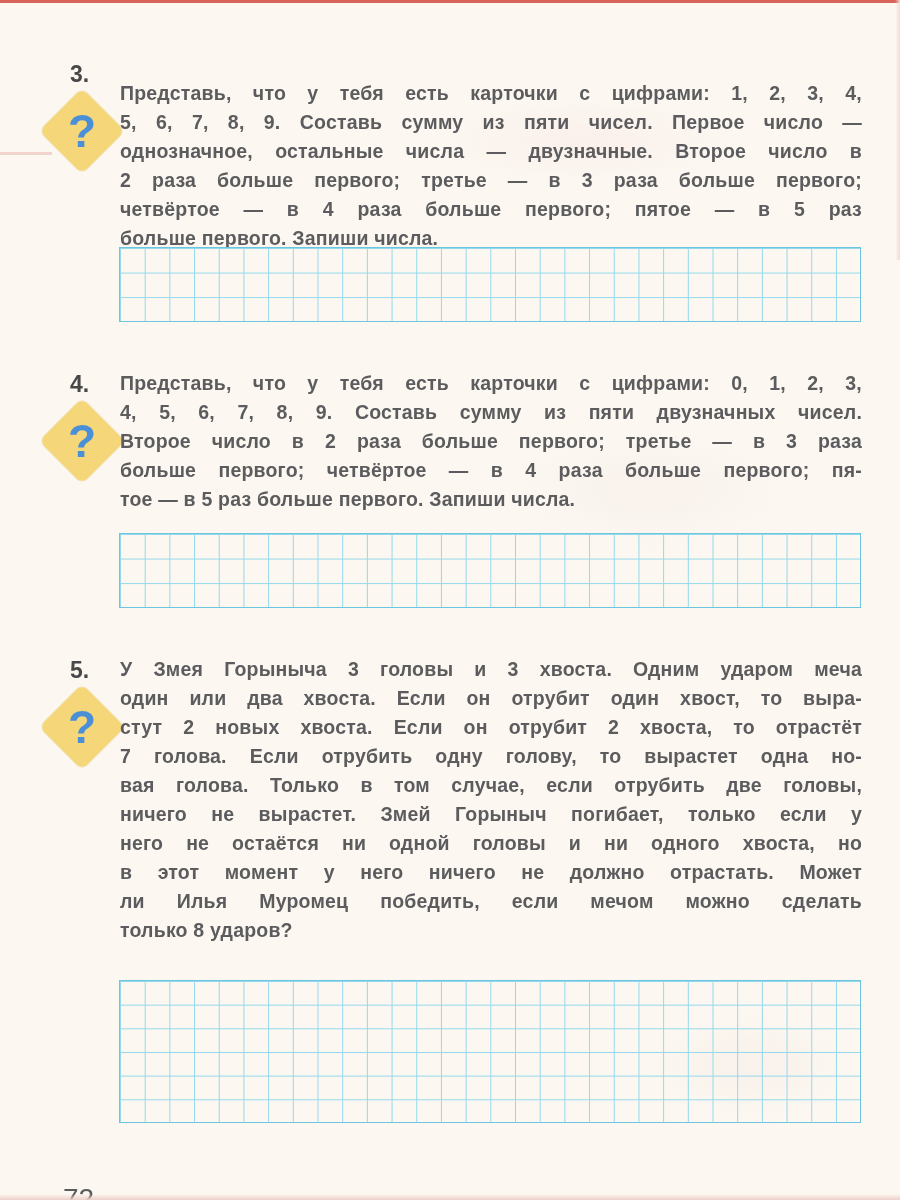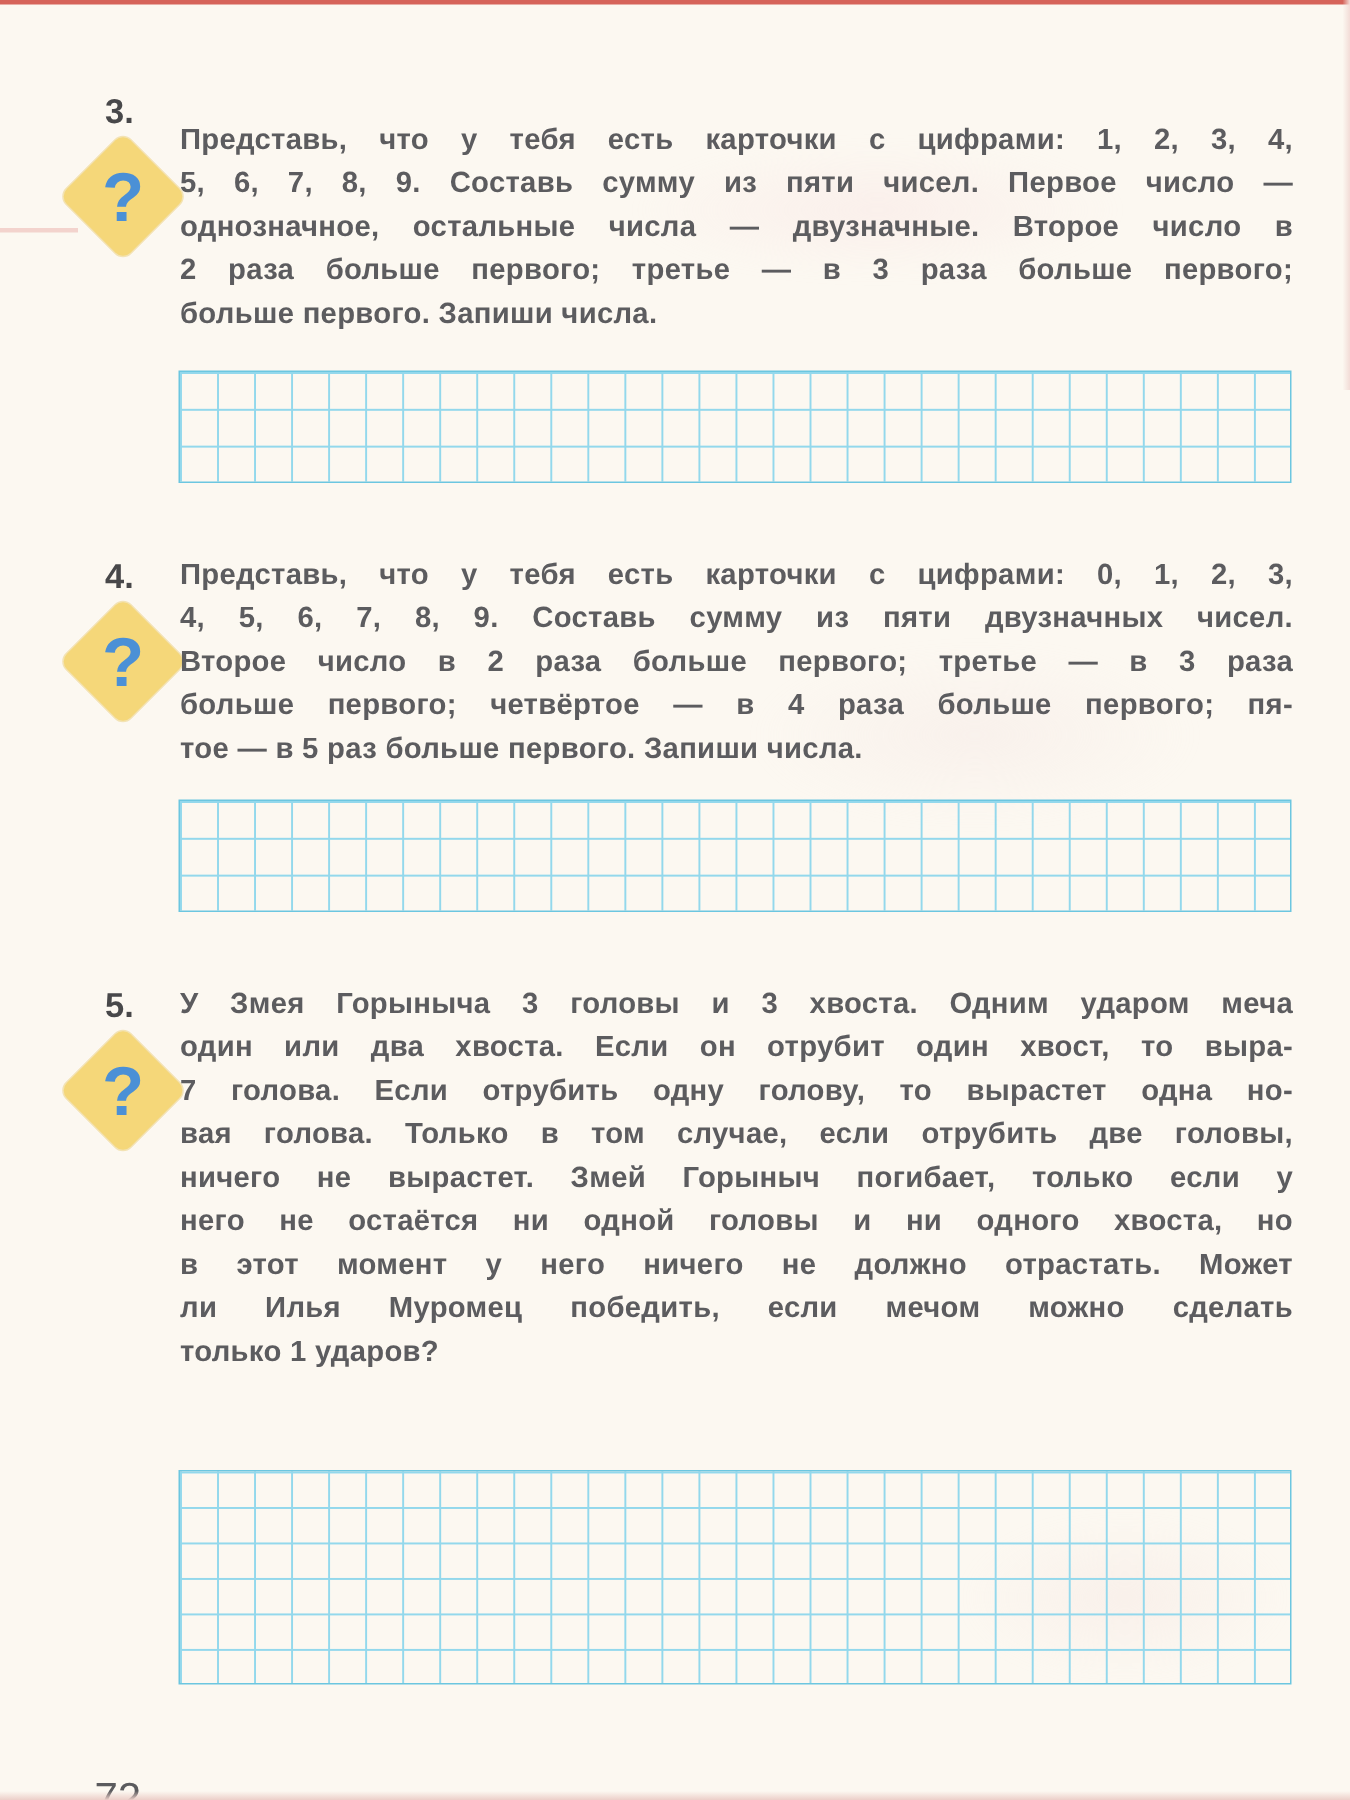--- a/index.html
+++ b/index.html
@@ -75,20 +75,21 @@
 
   <div class="problem-num" style="top:61px;">3.</div>
   <div class="diamond" style="top:101px;">
     <span class="q">?</span>
   </div>
   <div class="problem-text" style="top:59px;margin-top:20px;">
       <div class="line">Представь, что у тебя есть карточки с цифрами: 1, 2, 3, 4,</div>
       <div class="line">5, 6, 7, 8, 9. Составь сумму из пяти чисел. Первое число —</div>
       <div class="line">однозначное, остальные числа — двузначные. Второе число в</div>
       <div class="line">2 раза больше первого; третье — в 3 раза больше первого;</div>
+      <div class="line">четвёртое — в 4 раза больше первого; пятое — в 5 раз</div>
       <div class="line last">больше первого. Запиши числа.</div>
     </div>
   <div class="answer-grid grid-a" style="top:247px;"></div>
 
   <div class="problem-num" style="top:371px;">4.</div>
   <div class="diamond" style="top:411px;">
     <span class="q">?</span>
   </div>
   <div class="problem-text" style="top:369px;">
       <div class="line">Представь, что у тебя есть карточки с цифрами: 0, 1, 2, 3,</div>
@@ -99,26 +100,27 @@
     </div>
   <div class="answer-grid grid-b" style="top:533px;"></div>
 
   <div class="problem-num" style="top:657px;">5.</div>
   <div class="diamond" style="top:697px;">
     <span class="q">?</span>
   </div>
   <div class="problem-text" style="top:655px;">
       <div class="line">У Змея Горыныча 3 головы и 3 хвоста. Одним ударом меча</div>
       <div class="line">один или два хвоста. Если он отрубит один хвост, то выра-</div>
+      <div class="line">стут 2 новых хвоста. Если он отрубит 2 хвоста, то отрастёт</div>
       <div class="line">7 голова. Если отрубить одну голову, то вырастет одна но-</div>
       <div class="line">вая голова. Только в том случае, если отрубить две головы,</div>
       <div class="line">ничего не вырастет. Змей Горыныч погибает, только если у</div>
       <div class="line">него не остаётся ни одной головы и ни одного хвоста, но</div>
       <div class="line">в этот момент у него ничего не должно отрастать. Может</div>
       <div class="line">ли Илья Муромец победить, если мечом можно сделать</div>
-      <div class="line last">только 1 ударов?</div>
+      <div class="line last">только 8 ударов?</div>
     </div>
   <div class="answer-grid grid-c" style="top:980px;"></div>
 
   <div class="page-number">72</div>
 
   <div class="edge-bottom"></div>
 </div>
 
 </body></html>

